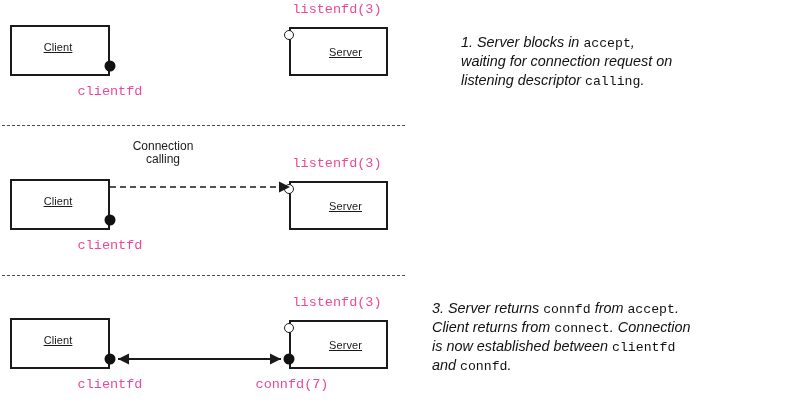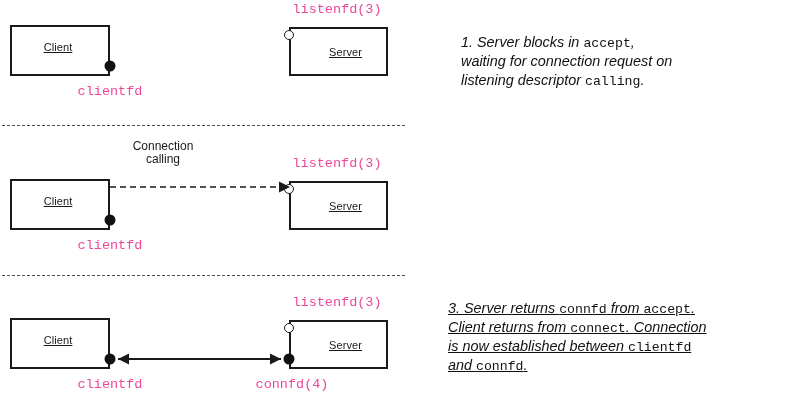--- a/index.html
+++ b/index.html
@@ -171,24 +171,24 @@
     <span class="host-label">Client</span>
   </div>
   <div class="dot" style="left:110px;top:81px;"></div>
   <div class="mono-label" style="left:110px;top:99px;">clientfd</div>
 
   <div class="host-box server" style="left:289px;top:42px;width:99px;height:49px;">
     <span class="host-label">Server</span>
   </div>
   <div class="circle" style="left:289px;top:50px;"></div>
   <div class="dot" style="left:289px;top:81px;"></div>
-  <div class="mono-label" style="left:292px;top:99px;">connfd(4)</div>
+  <div class="mono-label" style="left:292px;top:99px;">connfd(7)</div>
 
   <svg class="connector" style="left:110px;top:69px;" width="180" height="24" viewBox="0 0 180 24">
     <line x1="8" y1="12" x2="171" y2="12" stroke="#1a1a1a" stroke-width="1.8"></line>
     <polygon points="19,6.5 8,12 19,17.5" fill="#1a1a1a"></polygon>
     <polygon points="160,6.5 171,12 160,17.5" fill="#1a1a1a"></polygon>
   </svg>
 
-  <div class="caption" style="left:448px;top:21px;text-decoration:underline;">
+  <div class="caption" style="left:432px;top:21px;">
     <span style="font-style:italic;">3. Server returns </span><span class="code">connfd</span><span style="font-style:italic;"> from </span><span class="code">accept</span><span style="font-style:italic;">.<br>Client returns from </span><span class="code">connect</span><span style="font-style:italic;">. Connection<br>is now established between </span><span class="code">clientfd</span><span style="font-style:italic;"><br>and </span><span class="code">connfd</span><span style="font-style:italic;">.</span>
   </div>
 </div>
 
 </body></html>

